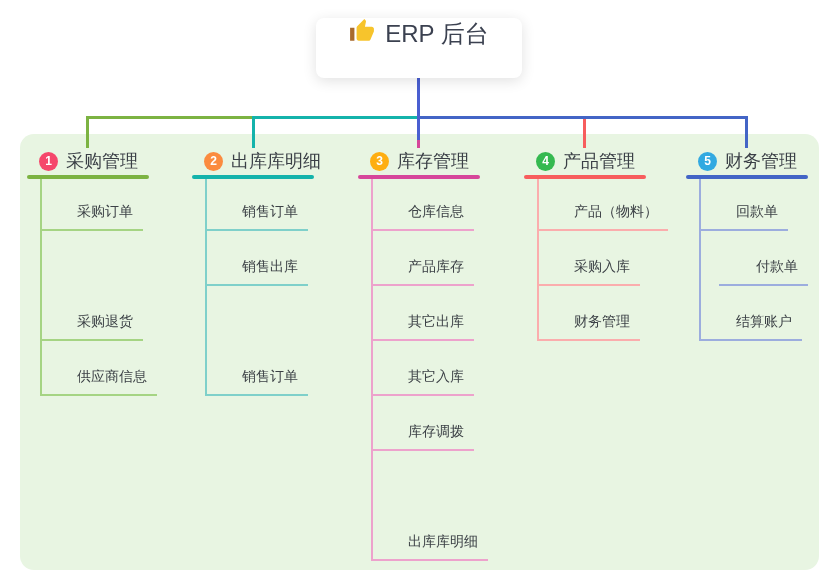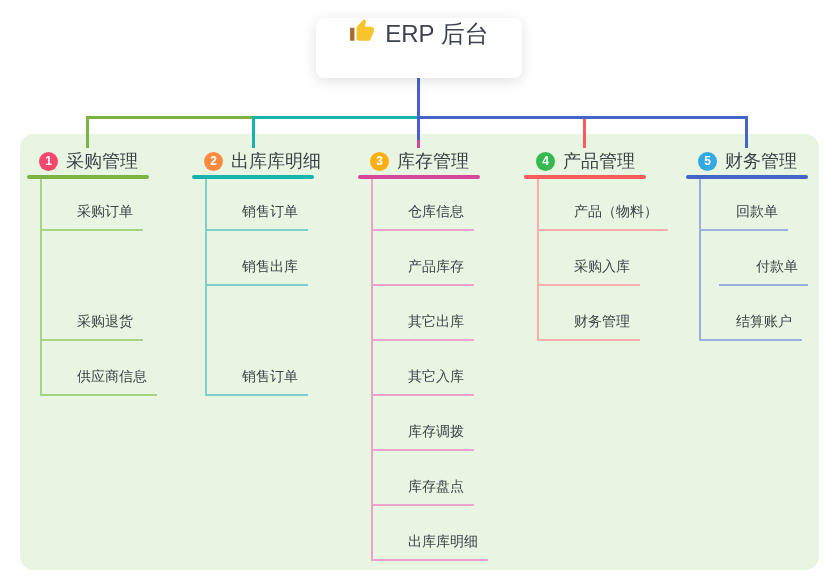--- a/index.html
+++ b/index.html
@@ -79,21 +79,20 @@
     <span class="badge bdg3">3</span>
     <span>库存管理</span>
   </div>
   <div class="underline k3" style="left:358px"></div>
   <div class="spine k3l" style="left:371px;height:382px"></div>
   <div class="child c3" style="left:371px;top:203px">仓库信息</div>
   <div class="child c3" style="left:371px;top:258px">产品库存</div>
   <div class="child c3" style="left:371px;top:368px">其它入库</div>
   <div class="child c3" style="left:371px;top:313px">其它出库</div>
   <div class="child c3" style="left:371px;top:423px">库存调拨</div>
-  <div class="child c3" style="left:371px;top:478px">库存盘点</div>
   <div class="child c3" style="left:371px;top:533px">出库库明细</div>
 
   <div class="branch-title" style="left:536px">
     <span class="badge bdg4">4</span>
     <span>产品管理</span>
   </div>
   <div class="underline k4" style="left:524px"></div>
   <div class="spine k4l" style="left:537px;height:162px"></div>
   <div class="child c4" style="left:537px;top:203px">产品（物料）</div>
   <div class="child c4" style="left:537px;top:258px">采购入库</div>

